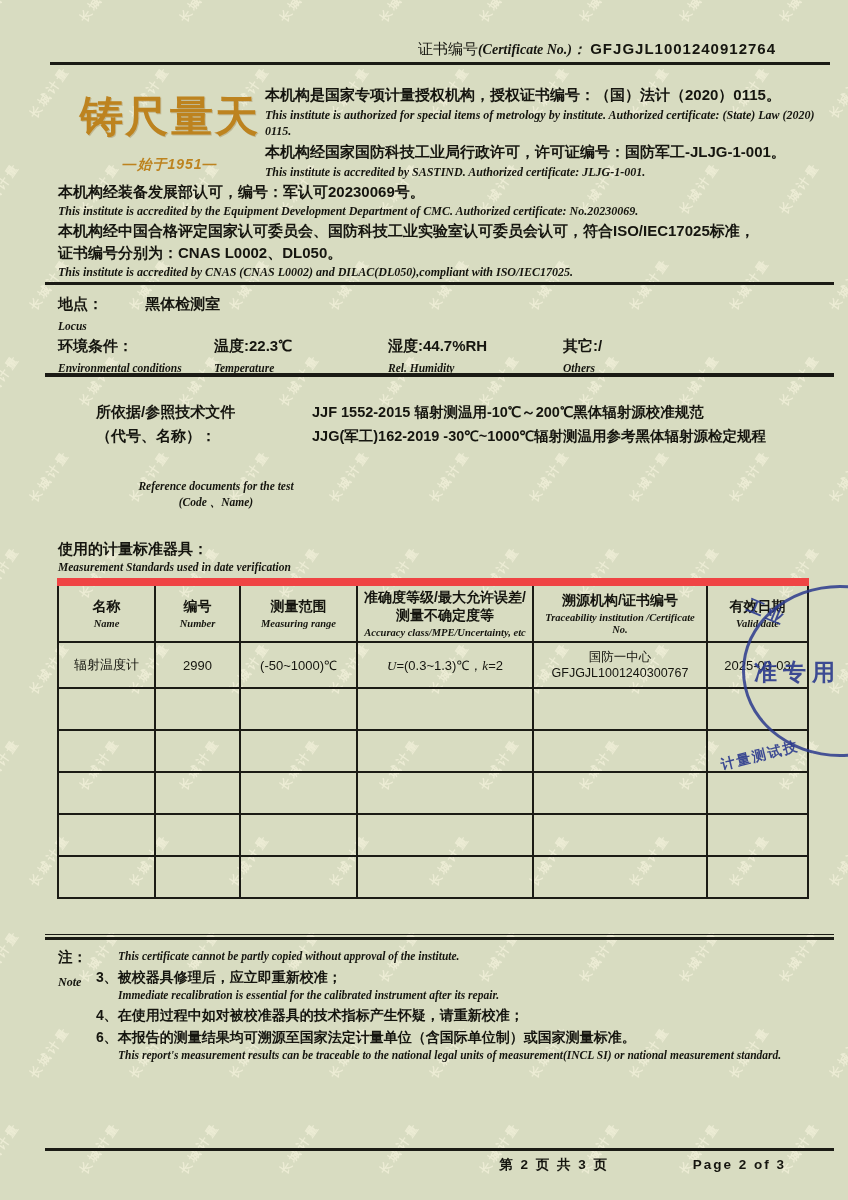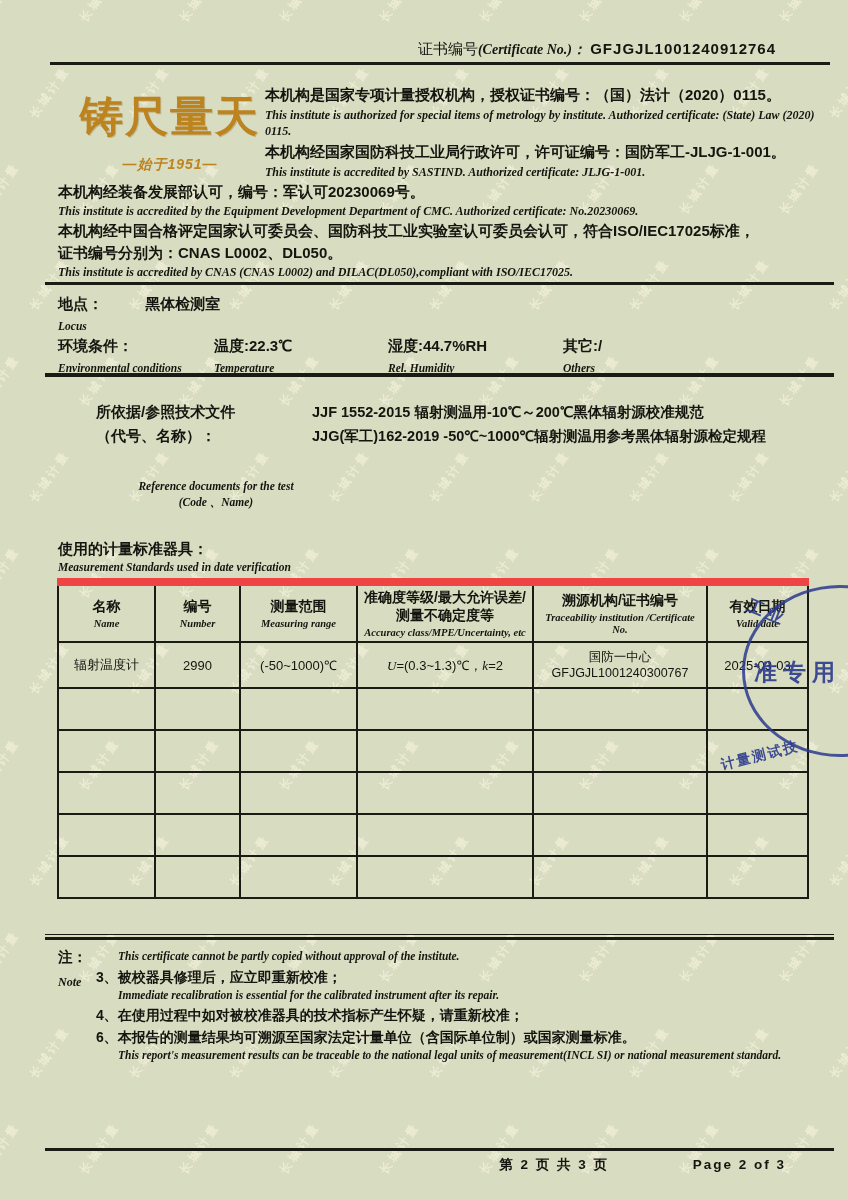--- a/index.html
+++ b/index.html
@@ -266,21 +266,21 @@
     </div>
   </div>
   <div class="abs rule rule3"></div>
 
   <div class="abs ref-zh zh">
     <div>所依据/参照技术文件</div>
     <div>（代号、名称）：</div>
   </div>
   <div class="abs ref-docs zh">
     <div>JJF 1552-2015  辐射测温用-10℃～200℃黑体辐射源校准规范</div>
-    <div>JJG(军工)162-2019  -50℃~1000℃辐射测温用参考黑体辐射源检定规程</div>
+    <div>JJG(军工)162-2019  -30℃~1000℃辐射测温用参考黑体辐射源检定规程</div>
   </div>
   <div class="abs ref-en en">
     <div>Reference documents for the test</div>
     <div>(Code 、Name)</div>
   </div>
 
   <div class="abs std-title zh">使用的计量标准器具：</div>
   <div class="abs std-sub en">Measurement Standards used in date verification</div>
 
   <table class="std">

